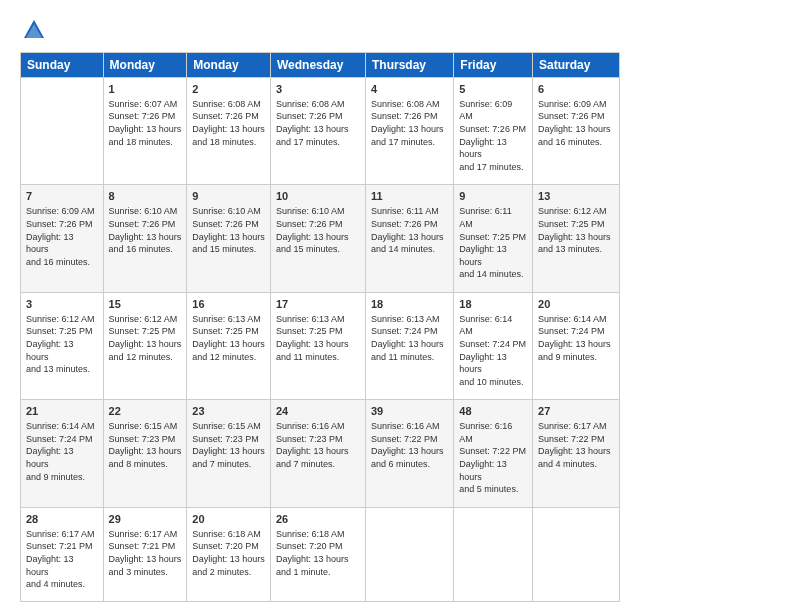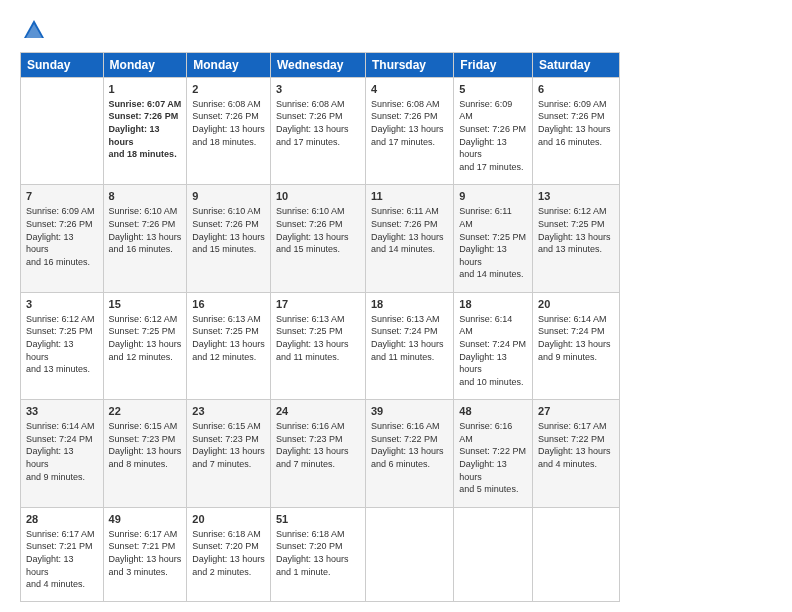--- a/index.html
+++ b/index.html
@@ -128,21 +128,21 @@
           <th>Thursday</th>
           <th>Friday</th>
           <th>Saturday</th>
         </tr>
     </thead>
     <tbody id="calendar-body">
     <tr>
           <td class="empty-cell"></td>
           <td>
             <span class="day-num">1</span>
-            <div class="day-info" style="white-space: pre-line; font-weight: bold;">Sunrise: 6:07 AM
+            <div class="day-info" style="white-space: pre-line;">Sunrise: 6:07 AM
 Sunset: 7:26 PM
 Daylight: 13 hours
 and 18 minutes.</div>
           </td>
           <td>
             <span class="day-num">2</span>
             <div class="day-info" style="white-space: pre-line;">Sunrise: 6:08 AM
 Sunset: 7:26 PM
 Daylight: 13 hours
 and 18 minutes.</div>
@@ -273,21 +273,21 @@
           <td>
             <span class="day-num">20</span>
             <div class="day-info" style="white-space: pre-line;">Sunrise: 6:14 AM
 Sunset: 7:24 PM
 Daylight: 13 hours
 and 9 minutes.</div>
           </td>
         </tr>
         <tr>
           <td>
-            <span class="day-num">33</span>
+            <span class="day-num">21</span>
             <div class="day-info" style="white-space: pre-line;">Sunrise: 6:14 AM
 Sunset: 7:24 PM
 Daylight: 13 hours
 and 9 minutes.</div>
           </td>
           <td>
             <span class="day-num">22</span>
             <div class="day-info" style="white-space: pre-line;">Sunrise: 6:15 AM
 Sunset: 7:23 PM
 Daylight: 13 hours
@@ -331,35 +331,35 @@
         </tr>
         <tr>
           <td>
             <span class="day-num">28</span>
             <div class="day-info" style="white-space: pre-line;">Sunrise: 6:17 AM
 Sunset: 7:21 PM
 Daylight: 13 hours
 and 4 minutes.</div>
           </td>
           <td>
-            <span class="day-num">49</span>
+            <span class="day-num">29</span>
             <div class="day-info" style="white-space: pre-line;">Sunrise: 6:17 AM
 Sunset: 7:21 PM
 Daylight: 13 hours
 and 3 minutes.</div>
           </td>
           <td>
             <span class="day-num">20</span>
             <div class="day-info" style="white-space: pre-line;">Sunrise: 6:18 AM
 Sunset: 7:20 PM
 Daylight: 13 hours
 and 2 minutes.</div>
           </td>
           <td>
-            <span class="day-num">51</span>
+            <span class="day-num">26</span>
             <div class="day-info" style="white-space: pre-line;">Sunrise: 6:18 AM
 Sunset: 7:20 PM
 Daylight: 13 hours
 and 1 minute.</div>
           </td>
           <td class="empty-cell"></td>
           <td class="empty-cell"></td>
           <td class="empty-cell"></td>
         </tr>
       </tbody>

